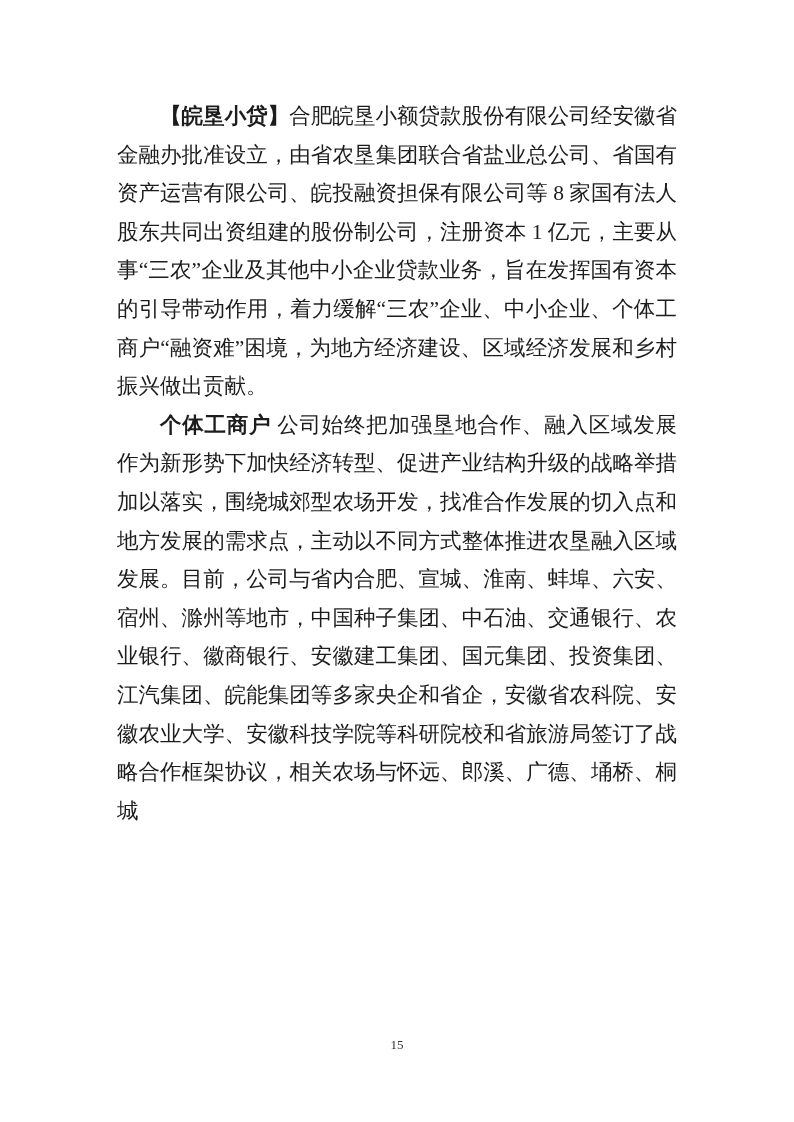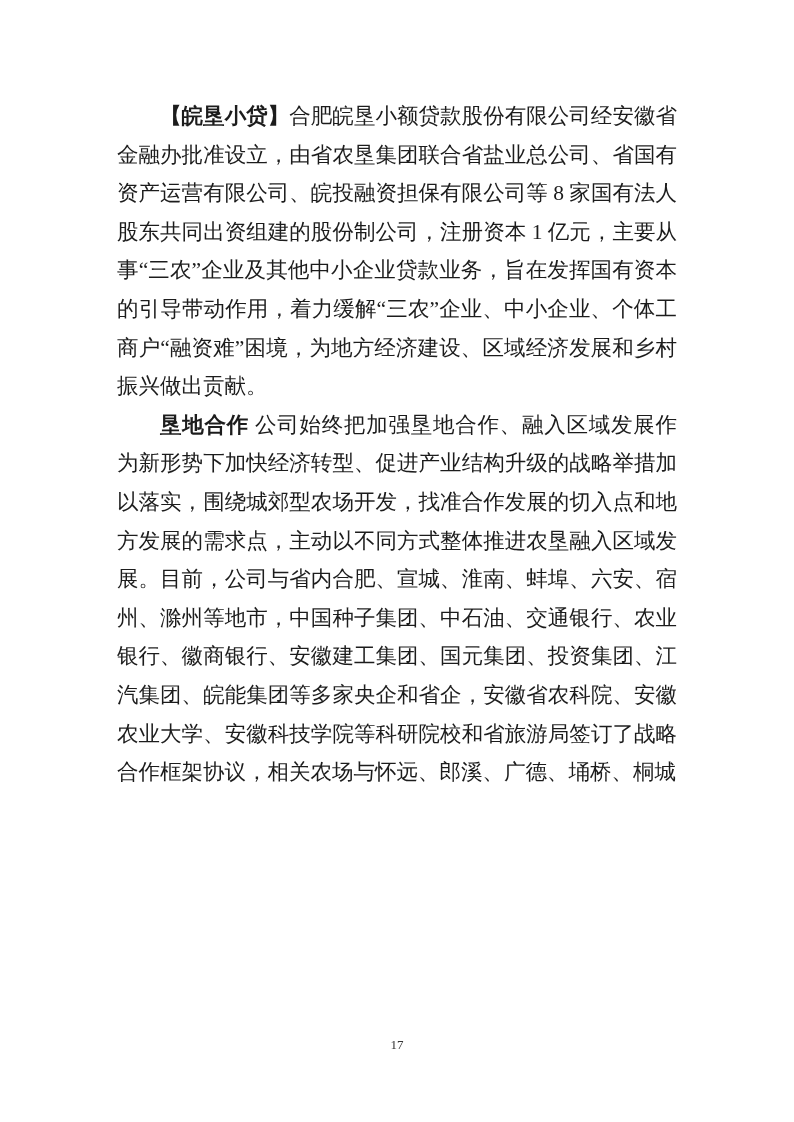--- a/index.html
+++ b/index.html
@@ -44,16 +44,16 @@
     color: #333333;
     line-height: 18px;
   }
 </style>
 </head>
 <body>
 
 <div class="page">
   <div class="content">
     <p class="para"><span class="para-lead">【皖垦小贷】</span><span>合肥皖垦小额贷款股份有限公司经安徽省金融办批准设立，由省农垦集团联合省盐业总公司、省国有资产运营有限公司、皖投融资担保有限公司等 8 家国有法人股东共同出资组建的股份制公司，注册资本 1 亿元，主要从事“三农”企业及其他中小企业贷款业务，旨在发挥国有资本的引导带动作用，着力缓解“三农”企业、中小企业、个体工商户“融资难”困境，为地方经济建设、区域经济发展和乡村振兴做出贡献。</span></p>
-    <p class="para"><span class="para-lead">垦地合作</span><span> 公司始终把加强垦地合作、融入区域发展作为新形势下加快经济转型、促进产业结构升级的战略举措加以落实，围绕城郊型农场开发，找准合作发展的切入点和地方发展的需求点，主动以不同方式整体推进农垦融入区域发展。目前，公司与省内合肥、宣城、淮南、蚌埠、六安、宿州、滁州等地市，中国种子集团、中石油、交通银行、农业银行、徽商银行、安徽建工集团、国元集团、投资集团、江汽集团、皖能集团等多家央企和省企，安徽省农科院、安徽农业大学、安徽科技学院等科研院校和省旅游局签订了战略合作框架协议，相关农场与怀远、郎溪、广德、埇桥、桐城</span></p>
+    <p class="para"><span class="para-lead">个体工商户</span><span> 公司始终把加强垦地合作、融入区域发展作为新形势下加快经济转型、促进产业结构升级的战略举措加以落实，围绕城郊型农场开发，找准合作发展的切入点和地方发展的需求点，主动以不同方式整体推进农垦融入区域发展。目前，公司与省内合肥、宣城、淮南、蚌埠、六安、宿州、滁州等地市，中国种子集团、中石油、交通银行、农业银行、徽商银行、安徽建工集团、国元集团、投资集团、江汽集团、皖能集团等多家央企和省企，安徽省农科院、安徽农业大学、安徽科技学院等科研院校和省旅游局签订了战略合作框架协议，相关农场与怀远、郎溪、广德、埇桥、桐城</span></p>
   </div>
-  <div class="page-number">17</div>
+  <div class="page-number">15</div>
 </div>
 
 </body></html>

